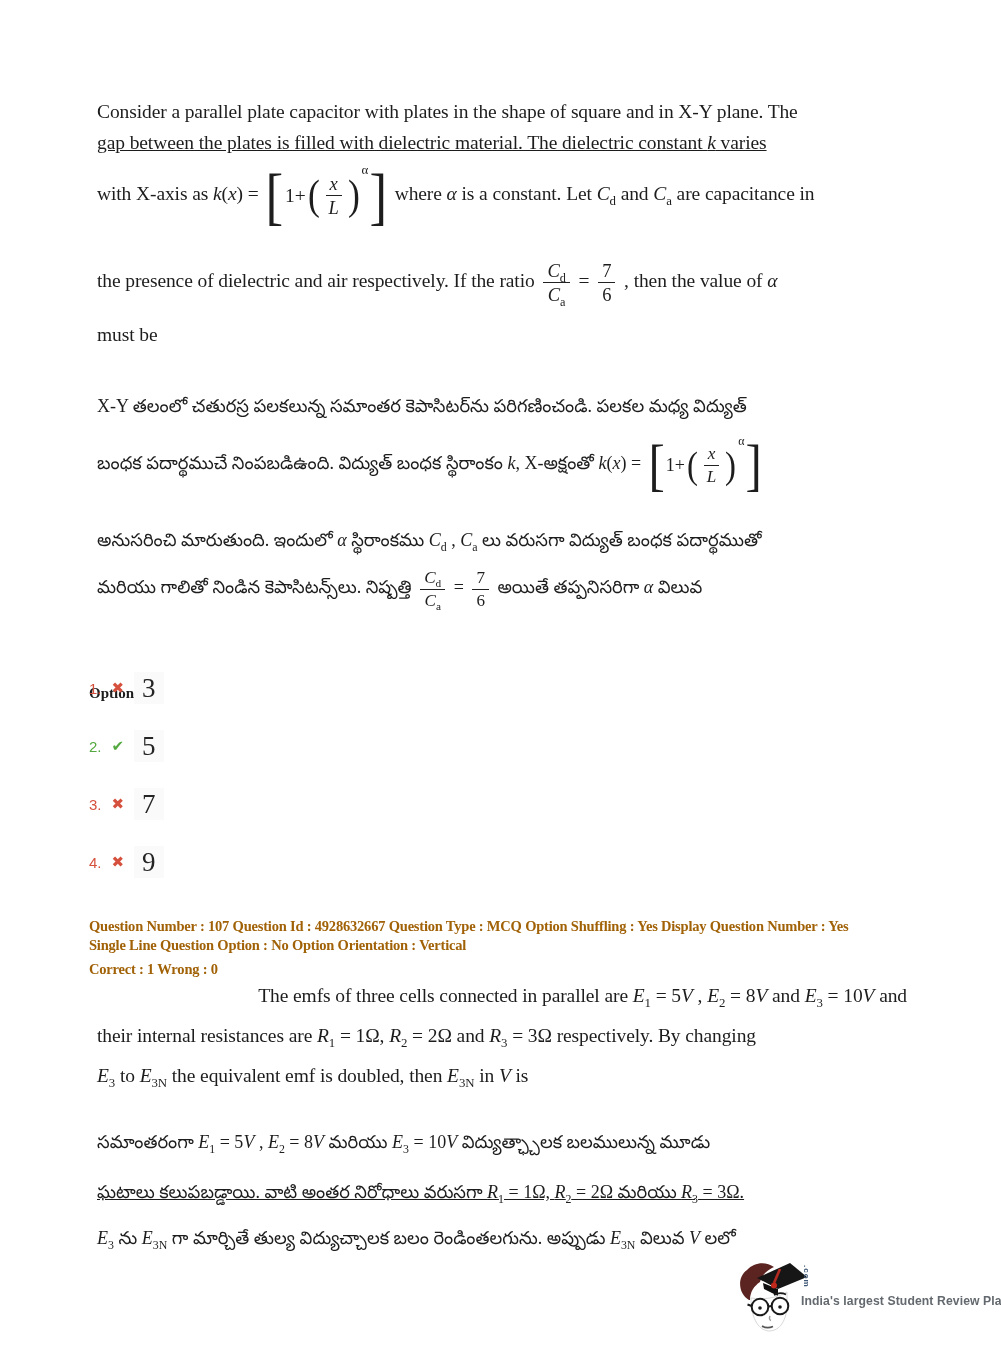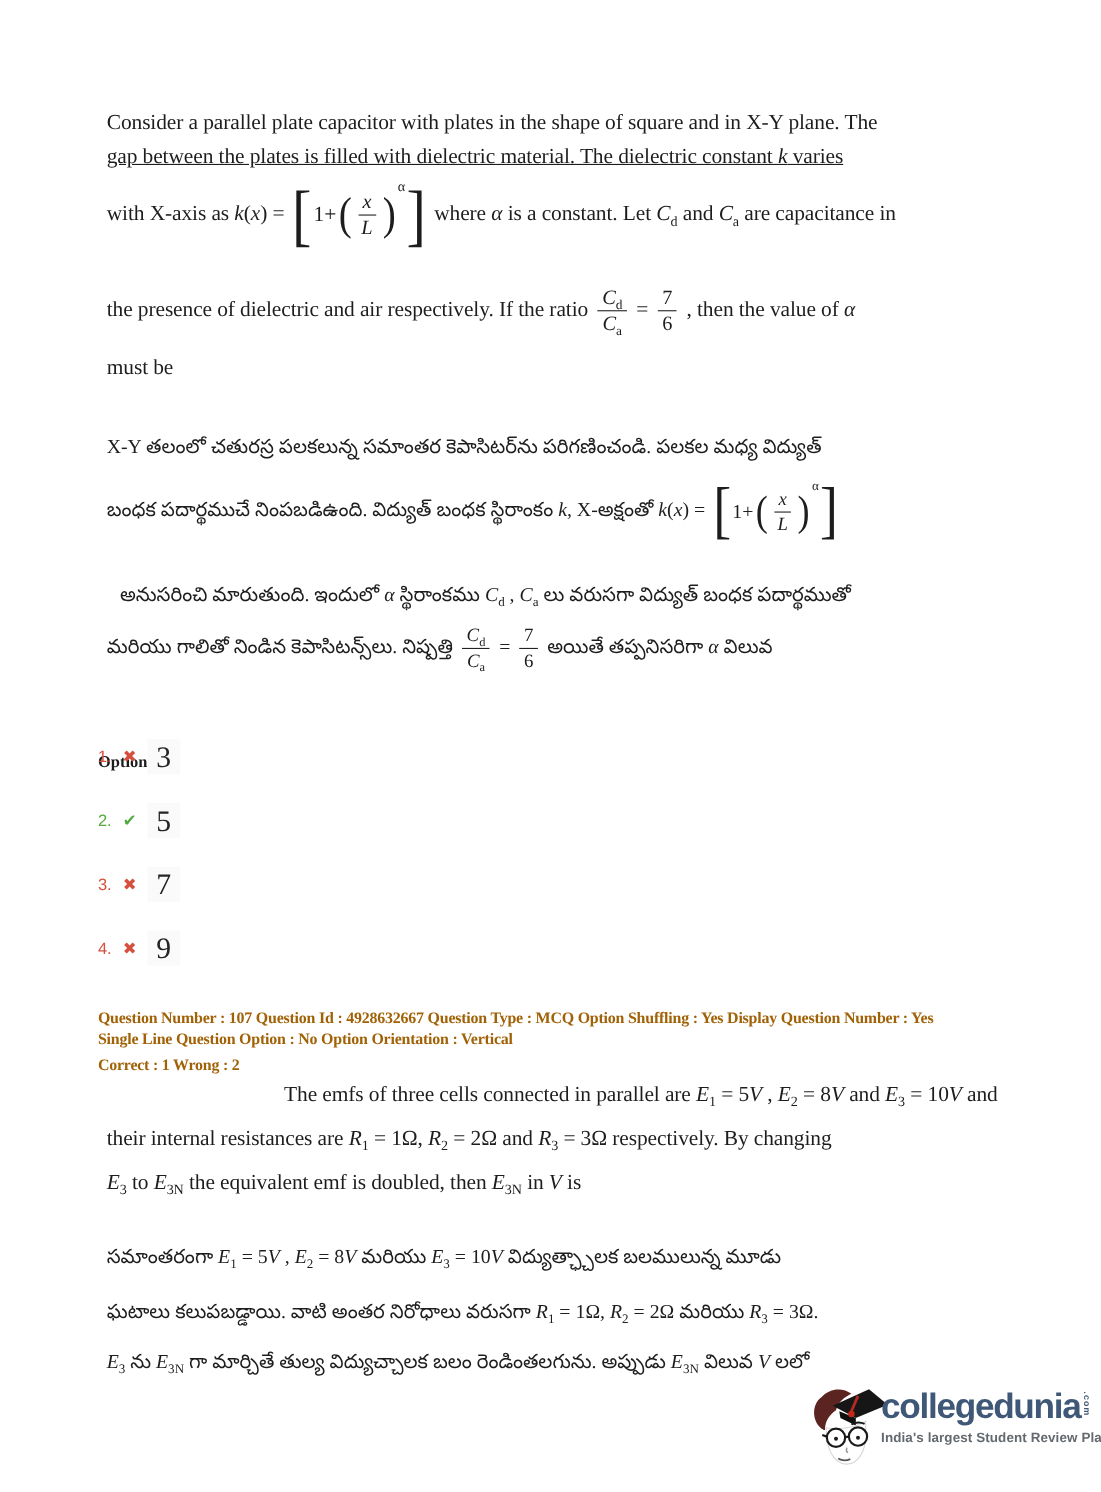--- a/index.html
+++ b/index.html
@@ -87,21 +87,21 @@
           <span class="gin">
             <span class="frac">
               <span class="fn"><span class="mi">x</span></span>
               <span class="fd"><span class="mi">L</span></span>
             </span>
           </span>
           <span class="fence sz1">)</span>
         </span><sup>α</sup></span>
       <span class="fence sz2">]</span>
     </span></div>
-<div class="abs te" style="top:530px;margin-left:12px;">అనుసరించి మారుతుంది. ఇందులో <span class="mi">α</span> స్థిరాంకము <span class="mi">C</span><sub>d</sub> , <span class="mi">C</span><sub>a</sub> లు వరుసగా విద్యుత్ బంధక పదార్థముతో</div>
+<div class="abs te" style="top:530px;">అనుసరించి మారుతుంది. ఇందులో <span class="mi">α</span> స్థిరాంకము <span class="mi">C</span><sub>d</sub> , <span class="mi">C</span><sub>a</sub> లు వరుసగా విద్యుత్ బంధక పదార్థముతో</div>
 <div class="abs te" style="top:568px;">మరియు గాలితో నిండిన కెపాసిటన్స్‌లు. నిష్పత్తి <span class="frac">
       <span class="fn"><span class="mi">C</span><sub>d</sub></span>
       <span class="fd"><span class="mi">C</span><sub>a</sub></span>
     </span> = <span class="frac">
       <span class="fn">7</span>
       <span class="fd">6</span>
     </span> అయితే తప్పనిసరిగా <span class="mi">α</span> విలువ</div>
 
 <div class="abs options-label" style="top:672px;left:89px;margin-top:13px;">Options :</div>
 
@@ -123,28 +123,28 @@
   </div>
   <div class="opt-row" style="top:846px;" data-status="wrong">
     <span class="opt-num">4.</span>
     <span class="opt-icon">✖</span>
     <span class="opt-val">9</span>
   </div>
 </div>
 
 <div class="abs meta" style="top:918px;left:89px;">Question Number : 107  Question Id : 4928632667  Question Type : MCQ  Option Shuffling : Yes  Display Question Number : Yes</div>
 <div class="abs meta" style="top:937px;left:89px;">Single Line Question Option : No  Option Orientation : Vertical</div>
-<div class="abs meta" style="top:961px;left:89px;">Correct : 1  Wrong : 2</div>
+<div class="abs meta" style="top:961px;left:89px;">Correct : 1  Wrong : 0</div>
 
 <div class="abs en" style="top:985px;text-align:right;">The emfs of three cells connected in parallel are <span class="mi">E</span><sub>1</sub> = 5<span class="mi">V</span> , <span class="mi">E</span><sub>2</sub> = 8<span class="mi">V</span>  and  <span class="mi">E</span><sub>3</sub> = 10<span class="mi">V</span>  and</div>
 <div class="abs en" style="top:1025px;">their internal resistances are <span class="mi">R</span><sub>1</sub> = 1Ω,  <span class="mi">R</span><sub>2</sub> = 2Ω and <span class="mi">R</span><sub>3</sub> = 3Ω respectively. By changing</div>
 <div class="abs en" style="top:1065px;"><span class="mi">E</span><sub>3</sub> to <span class="mi">E</span><sub>3N</sub>  the equivalent emf is doubled, then <span class="mi">E</span><sub>3N</sub>  in <span class="mi">V</span> is</div>
 
 <div class="abs te" style="top:1132px;">సమాంతరంగా  <span class="mi">E</span><sub>1</sub> = 5<span class="mi">V</span> ,  <span class="mi">E</span><sub>2</sub> = 8<span class="mi">V</span>  మరియు  <span class="mi">E</span><sub>3</sub> = 10<span class="mi">V</span>  విద్యుత్ఛ్చాలక బలములున్న మూడు</div>
-<div class="abs te" style="top:1182px;">ఘటాలు కలుపబడ్డాయి. వాటి అంతర నిరోధాలు వరుసగా  <span class="mi">R</span><sub>1</sub> = 1Ω,  <span class="mi">R</span><sub>2</sub> = 2Ω  మరియు  <span class="mi">R</span><sub>3</sub> = 3Ω.</div>
+<div class="abs te" style="top:1182px;text-decoration:underline;">ఘటాలు కలుపబడ్డాయి. వాటి అంతర నిరోధాలు వరుసగా  <span class="mi">R</span><sub>1</sub> = 1Ω,  <span class="mi">R</span><sub>2</sub> = 2Ω  మరియు  <span class="mi">R</span><sub>3</sub> = 3Ω.</div>
 <div class="abs te" style="top:1228px;"><span class="mi">E</span><sub>3</sub> ను  <span class="mi">E</span><sub>3N</sub> గా మార్చితే తుల్య విద్యుచ్చాలక బలం రెండింతలగును. అప్పుడు  <span class="mi">E</span><sub>3N</sub> విలువ  <span class="mi">V</span> లలో</div>
 
 <div class="logo">
   <svg class="logo-mascot" viewBox="0 0 74 84">
 
     <path d="M16,42 C5,36 4,19 14,12 C21,4 33,3 41,9 C35,12 29,16 27,24 C21,28 17,34 17,42 Z" fill="#5c2420"></path>
 
     <polygon points="24,20 57,5 74,19 45,31" fill="#161616"></polygon>
     <path d="M30,25 L45,31 L45,38 L31,31 Z" fill="#0f0f0f"></path>
 
@@ -159,18 +159,17 @@
     <line x1="18.7" y1="48" x2="14.5" y2="46.5" stroke="#1a1a1a" stroke-width="2"></line>
     <circle cx="27" cy="50" r="1.8" fill="#1a1a1a"></circle>
     <circle cx="47" cy="49" r="1.8" fill="#1a1a1a"></circle>
 
     <path d="M41,37 Q47,33.5 53,36.5" fill="none" stroke="#1a1a1a" stroke-width="1.8"></path>
     <path d="M37,58 Q35.5,61.5 38,62.5" fill="none" stroke="#9a9a9a" stroke-width="1.4"></path>
     <path d="M29,68 Q34,71 40,68.5" fill="none" stroke="#555" stroke-width="1.6"></path>
   </svg>
   <div class="logo-textblock">
     <div class="brand-row">
-      <span class="brand">collegedunia</span>
       <span class="tld">.com</span>
     </div>
     <div class="tagline">India's largest Student Review Platform</div>
   </div>
 </div>
 
 </body></html>

